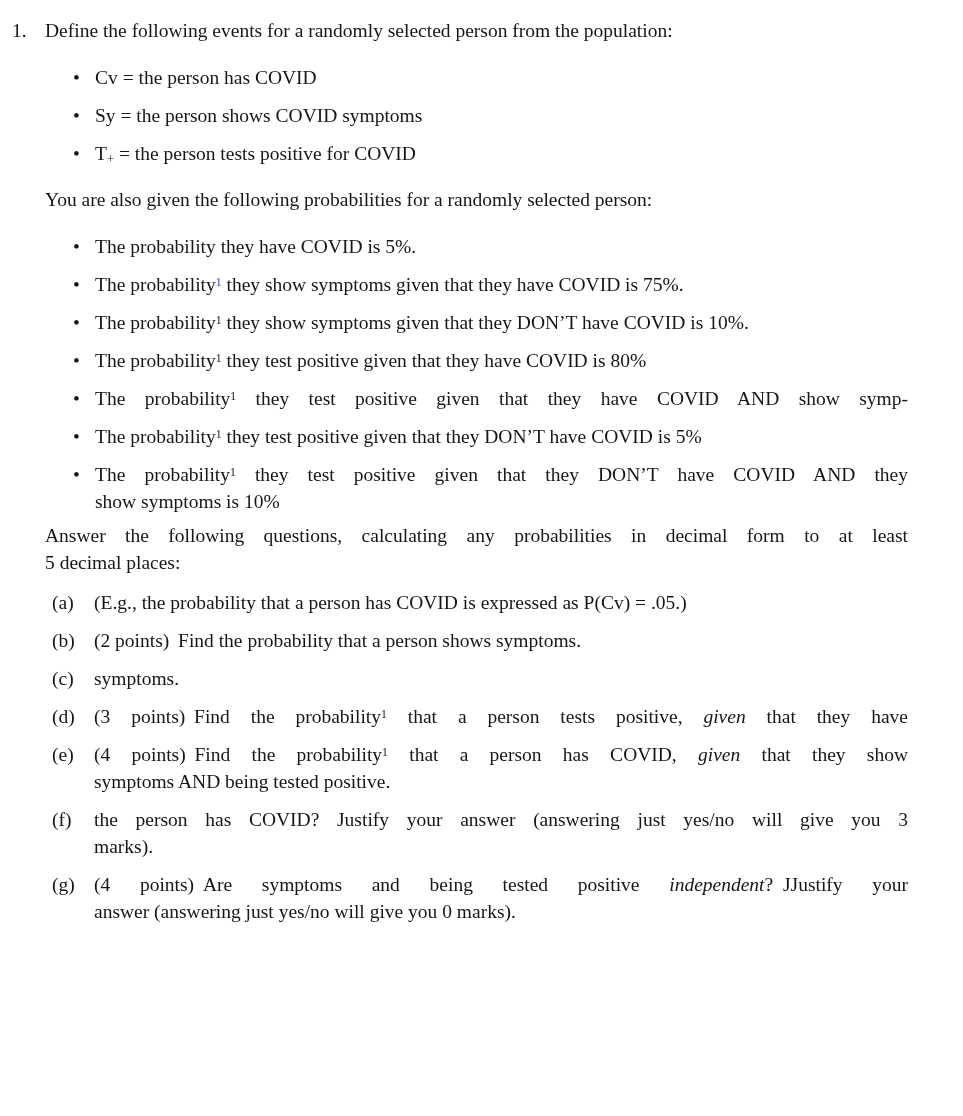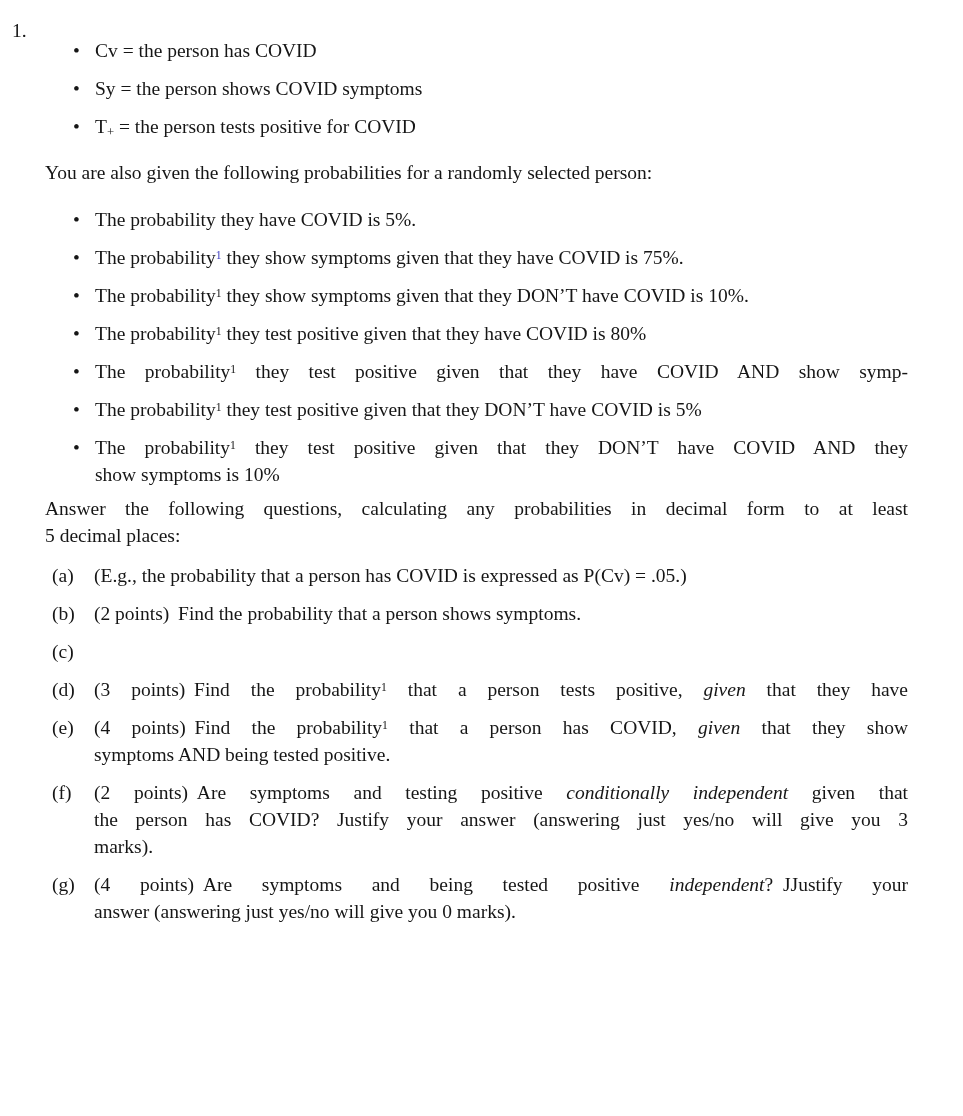--- a/index.html
+++ b/index.html
@@ -57,20 +57,23 @@
   .seg-supl { color: var(--footnote-link, #3c3cc0); }
   .seg-pts { margin-right: 0.45em; }
 </style>
 </head>
 <body style="--footnote-link: #3c3cc0; background: rgb(255, 255, 255);">
 
 <div class="doc" style="color: rgb(22, 22, 22);">
 
   <div class="problem-number">1.</div>
 
+  <div class="para">
+      <div class="line line-last"><span>Define the following events for a randomly selected person from the population:</span></div>
+    </div>
 
   <div class="events-list">
     <div class="bullet-row">
       <span class="marker">•</span>
       <div class="row-content">
           <div class="line line-last"><span class="seg-mi">Cv</span><span> = the person has COVID</span></div>
         </div>
     </div>
     <div class="bullet-row">
       <span class="marker">•</span>
@@ -150,39 +153,39 @@
     </div>
     <div class="q-row">
       <div class="q-label">(b)</div>
       <div class="row-content">
           <div class="line line-last"><span class="seg-pts">(2 points)</span><span>Find the probability that a person shows symptoms.</span></div>
         </div>
     </div>
     <div class="q-row">
       <div class="q-label">(c)</div>
       <div class="row-content">
+          <div class="line line-last"><span>symptoms.</span></div>
         </div>
     </div>
     <div class="q-row">
       <div class="q-label">(d)</div>
       <div class="row-content">
           <div class="line line-just"><span class="seg-pts">(3 points)</span><span>Find the probability</span><sup class="seg-sup">1</sup><span> that a person tests positive, </span><span class="seg-i">given</span><span> that they have</span></div>
         </div>
     </div>
     <div class="q-row">
       <div class="q-label">(e)</div>
       <div class="row-content">
           <div class="line line-just"><span class="seg-pts">(4 points)</span><span>Find the probability</span><sup class="seg-sup">1</sup><span> that a person has COVID, </span><span class="seg-i">given</span><span> that they show</span></div>
           <div class="line line-last"><span>symptoms AND being tested positive.</span></div>
         </div>
     </div>
     <div class="q-row">
       <div class="q-label">(f)</div>
       <div class="row-content">
-          <div class="line line-just"><span class="seg-pts">(2 points)</span><span>Are symptoms and testing positive </span><span class="seg-i">conditionally independent</span><span> given that</span></div>
           <div class="line line-just"><span>the person has COVID? Justify your answer (answering just yes/no will give you 3</span></div>
           <div class="line line-last"><span>marks).</span></div>
         </div>
     </div>
     <div class="q-row">
       <div class="q-label">(g)</div>
       <div class="row-content">
           <div class="line line-just"><span class="seg-pts">(4 points)</span><span>Are symptoms and being tested positive </span><span class="seg-i">independent</span><span>? JJustify your</span></div>
           <div class="line line-last"><span>answer (answering just yes/no will give you 0 marks).</span></div>
         </div>

